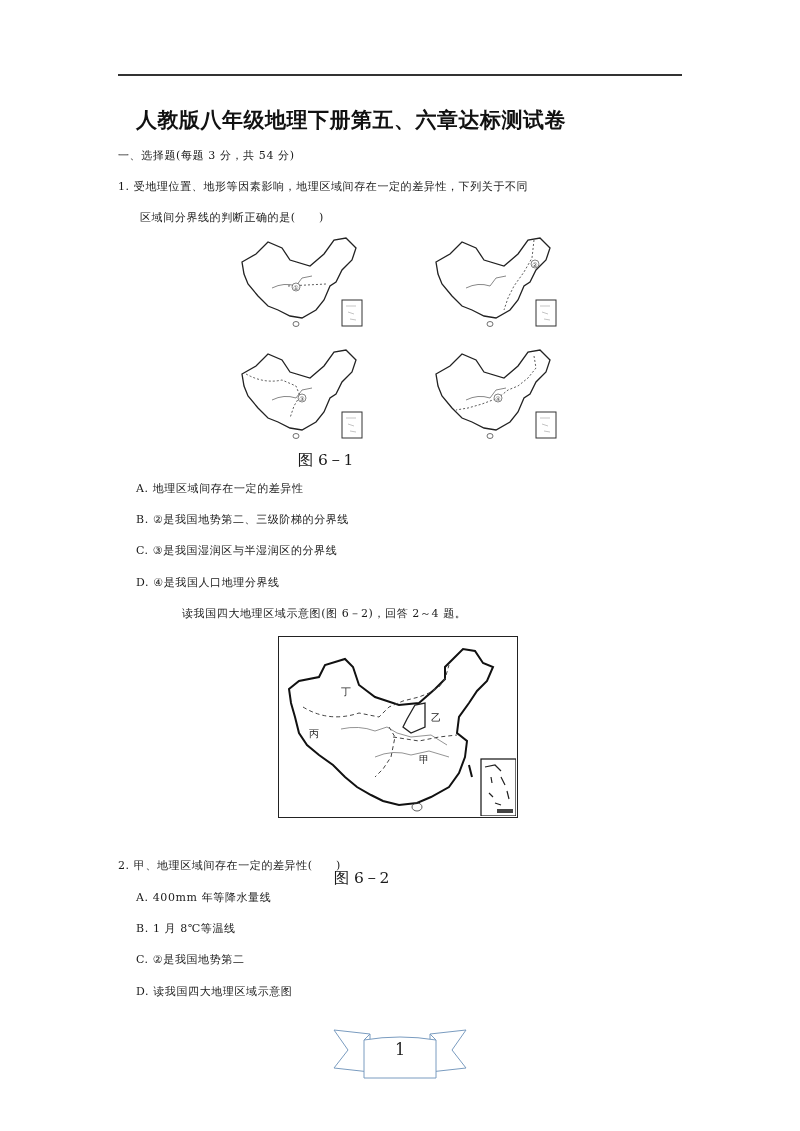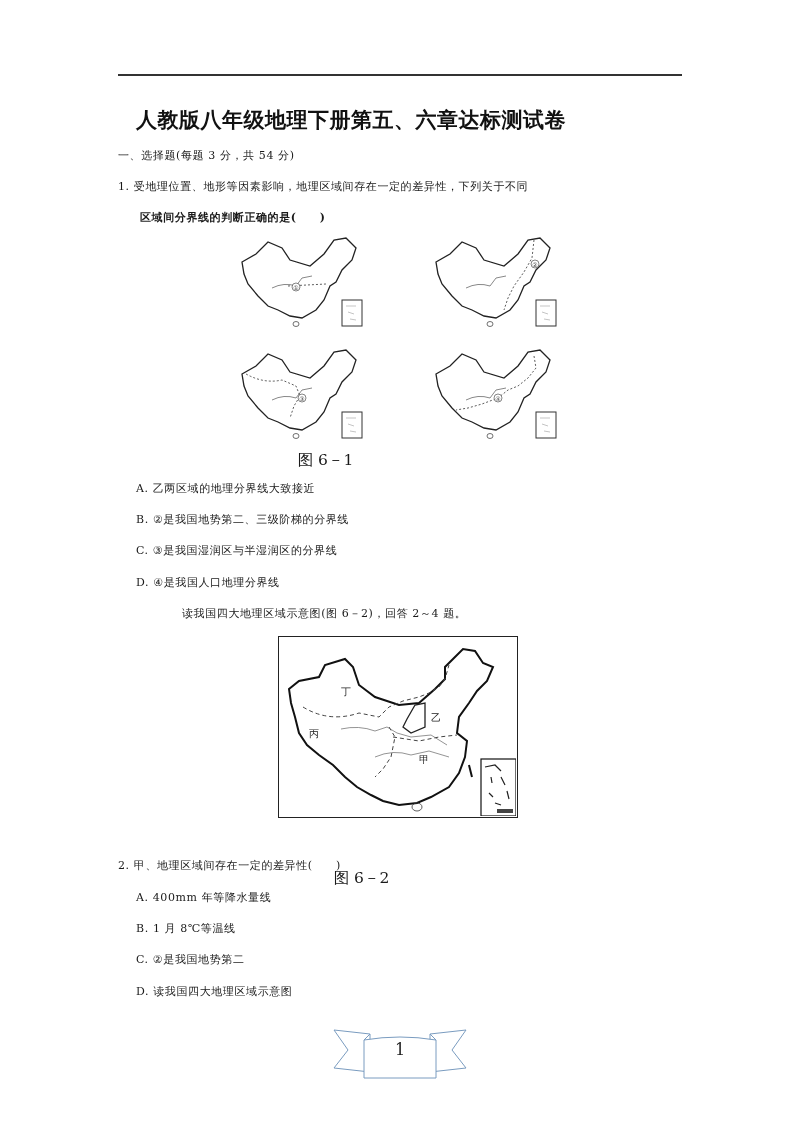--- a/index.html
+++ b/index.html
@@ -6,21 +6,21 @@
   body { width: 800px; height: 1131px; position: relative; overflow: hidden;
          font-family: "DejaVu Serif", "Liberation Serif", serif; color: #1a1a1a; }
   .top-rule { position: absolute; left: 118px; top: 74px; width: 564px; height: 0;
               border-top: 2px solid #333; }
   .title { position: absolute; left: 0; top: 106px; width: 702px; text-align: center;
            font-family: "DejaVu Sans", "Liberation Sans", sans-serif; font-weight: bold;
            font-size: 21px; letter-spacing: 0.5px; color: #111; }
   .line { position: absolute; font-size: 11px; white-space: nowrap; letter-spacing: 0.6px; }
   .section { left: 118px; top: 148px; }
   .q1a { left: 118px; top: 179px; }
-  .q1b { left: 140px; top: 210px; font-weight: bold; }
+  .q1b { left: 140px; top: 210px; }
   .fig-caption { position: absolute; font-size: 15.5px; width: 651px; left: 0; text-align: center; }
   .opt { left: 136px; }
   .map-small { position: absolute; width: 130px; height: 100px; }
   .map-big { position: absolute; left: 278px; top: 636px; width: 240px; height: 182px;
              border: 1.5px solid #222; box-sizing: border-box; background: #fff; }
   .ribbon { position: absolute; left: 330px; top: 1022px; width: 140px; height: 60px; }
   .page-num { position: absolute; left: 365px; top: 1040px; width: 70px; text-align: center;
               font-size: 16px; }
 </style>
 </head>
@@ -79,21 +79,21 @@
   <text x="66" y="54.5" font-size="6" text-anchor="middle" fill="#333">④</text>
   <ellipse cx="58" cy="90" rx="3" ry="2.5" fill="none" stroke="#333" stroke-width="0.7"></ellipse>
   <rect x="104" y="66" width="20" height="26" fill="#fff" stroke="#333" stroke-width="1"></rect>
   <path d="M108,72 L118,72 M110,78 L116,80 M112,85 L118,86" stroke="#888" stroke-width="0.5"></path>
 </svg>
 
 <div class="fig-caption" style="top:450px;">图 6－1</div>
 
 <div class="line opt" style="top:481px;">
   <span>A.</span>
-  <span>乙两区域的地理分界线大致接近</span>
+  <span>地理区域间存在一定的差异性</span>
 </div>
 <div class="line opt" style="top:512px;">
   <span>B.</span>
   <span>②是我国地势第二、三级阶梯的分界线</span>
 </div>
 <div class="line opt" style="top:543px;">
   <span>C.</span>
   <span>③是我国湿润区与半湿润区的分界线</span>
 </div>
 <div class="line opt" style="top:575px;">

